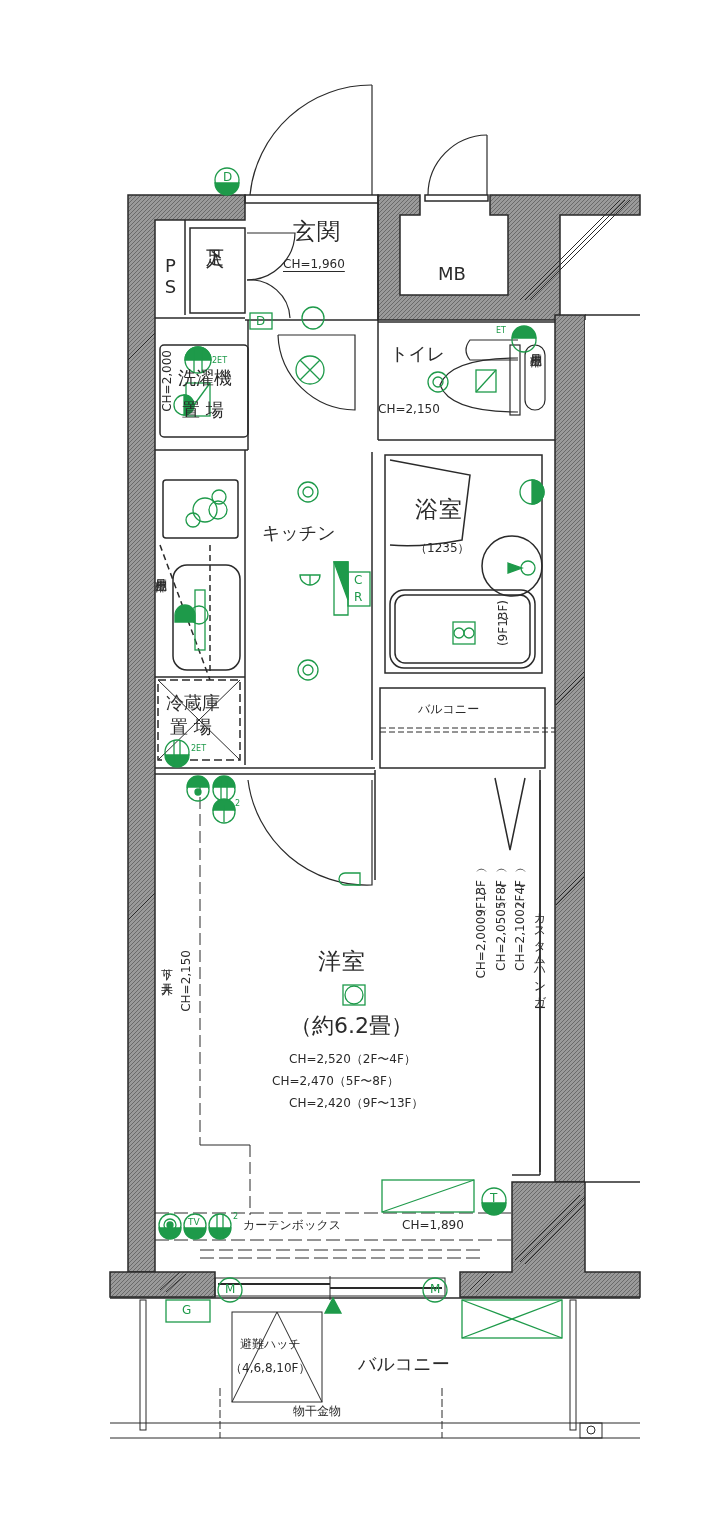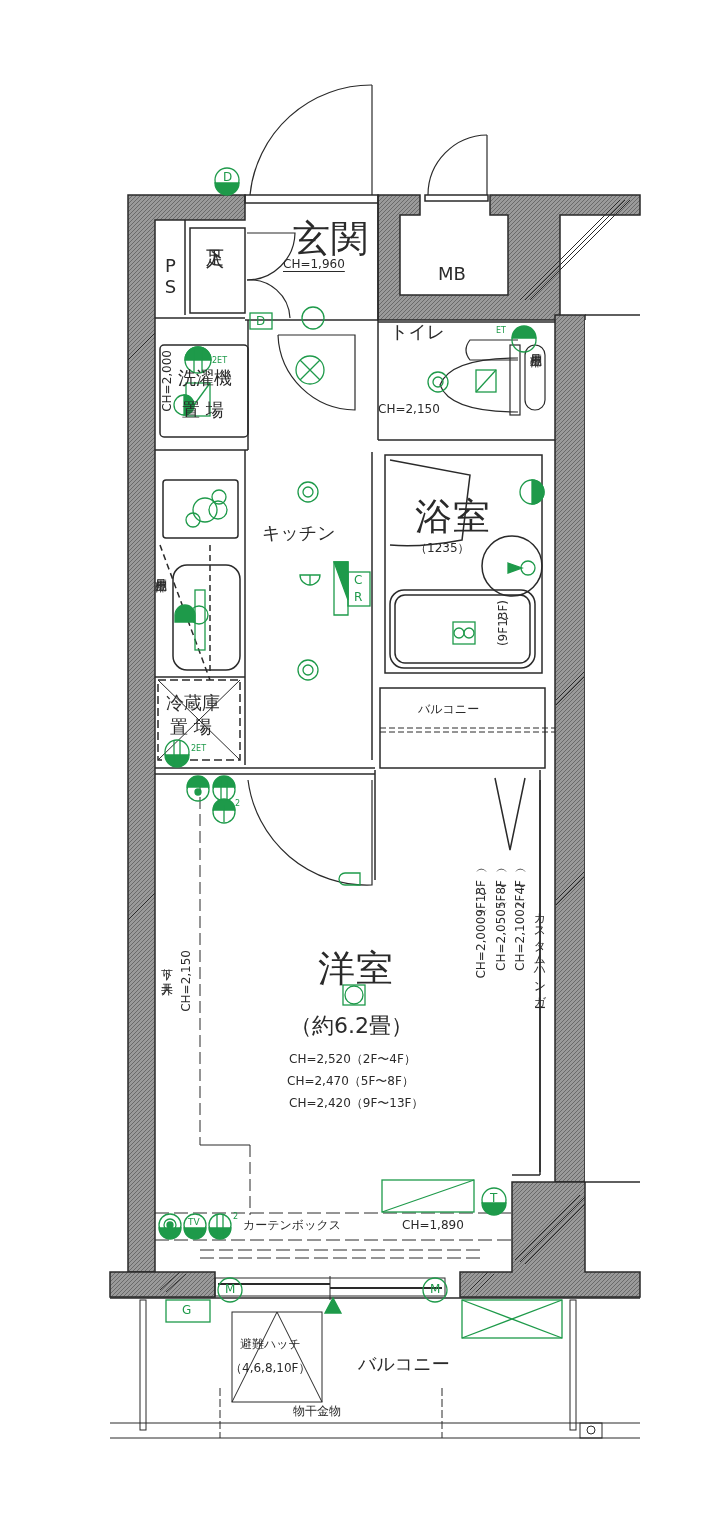--- a/index.html
+++ b/index.html
@@ -1,20 +1,20 @@
 <!DOCTYPE html>
 <html><head>
   <meta charset="utf-8">
   <style>
     html, body { margin:0; padding:0; background:#ffffff; }
     body { width:719px; height:1520px; position:relative; overflow:hidden;
            font-family:"DejaVu Sans","Liberation Sans",sans-serif; color:#2a2a2a; }
     #plan { position:absolute; left:0; top:0; width:719px; height:1520px; }
     .lbl { position:absolute; white-space:nowrap; line-height:1; color:#2a2a2a; }
-    .big { font-size:37px; letter-spacing:1px; }
+    .big { font-size:23px; letter-spacing:1px; }
     .mid { font-size:18px; }
     .sm { font-size:12px; }
     .xs { font-size:12px; }
     .vert { writing-mode:vertical-rl; text-orientation:upright; letter-spacing:0px; }
     .vrot { writing-mode:vertical-rl; }
     .g { color:#1e9a4a; }
     .u { text-decoration:underline; text-underline-offset:3px; }
   </style>
 </head>
 <body>
@@ -264,21 +264,21 @@
       <line x1="562" y1="1300" x2="462" y2="1338"></line>
     </g>
   </svg>
 
   <span class="lbl big" style="left:293px;top:220px;">玄関</span>
   <span class="lbl sm u" style="left:283px;top:258px;">CH=1,960</span>
   <span class="lbl mid vert" style="left:206px;top:235px;">下足入</span>
   <span class="lbl mid vert" style="left:161px;top:255px;">PS</span>
   <span class="lbl mid" style="left:438px;top:265px;">MB</span>
 
-  <span class="lbl mid" style="left:390px;top:323px;">トイレ</span>
+  <span class="lbl mid" style="left:390px;top:345px;">トイレ</span>
   <span class="lbl sm" style="left:378px;top:403px;">CH=2,150</span>
   <span class="lbl sm vert" style="left:530px;top:345px;">上部吊戸棚</span>
 
   <span class="lbl mid" style="left:178px;top:369px;">洗濯機</span>
   <span class="lbl mid" style="left:182px;top:401px;">置 場</span>
   <span class="lbl xs vrot" style="left:161px;top:350px;transform:rotate(180deg);">CH=2,000</span>
 
   <span class="lbl mid" style="left:262px;top:524px;text-align:right;">キッチン</span>
   <span class="lbl sm vert" style="left:155px;top:570px;">上部吊戸棚</span>
   <span class="lbl xs g" style="left:354px;top:574px;">C</span>
@@ -289,21 +289,21 @@
 
   <span class="lbl big" style="left:415px;top:498px;">浴室</span>
   <span class="lbl sm" style="left:415px;top:542px;">（1235）</span>
   <span class="lbl xs vrot" style="left:497px;top:600px;transform:rotate(180deg);">(9F〜13F)</span>
 
   <span class="lbl sm" style="left:418px;top:703px;">バルコニー</span>
 
   <span class="lbl big" style="left:318px;top:950px;">洋室</span>
   <span class="lbl mid" style="left:290px;top:1015px;font-size:22px;">（約6.2畳）</span>
   <span class="lbl sm" style="left:289px;top:1053px;">CH=2,520（2F〜4F）</span>
-  <span class="lbl sm" style="left:287px;top:1075px;">CH=2,470（5F〜8F）</span>
+  <span class="lbl sm" style="left:272px;top:1075px;">CH=2,470（5F〜8F）</span>
   <span class="lbl sm" style="left:289px;top:1097px;">CH=2,420（9F〜13F）</span>
 
   <span class="lbl sm vert" style="left:161px;top:960px;">下り天井</span>
   <span class="lbl sm vrot" style="left:180px;top:950px;transform:rotate(180deg);">CH=2,150</span>
 
   <span class="lbl sm vert" style="left:534px;top:905px;">カスタムハンガー</span>
   <span class="lbl sm vrot" style="left:475px;top:880px;transform:rotate(180deg);">CH=2,000（9F〜13F）</span>
   <span class="lbl sm vrot" style="left:495px;top:880px;transform:rotate(180deg);">CH=2,050（5F〜8F）</span>
   <span class="lbl sm vrot" style="left:514px;top:880px;transform:rotate(180deg);">CH=2,100（2F〜4F）</span>
 

